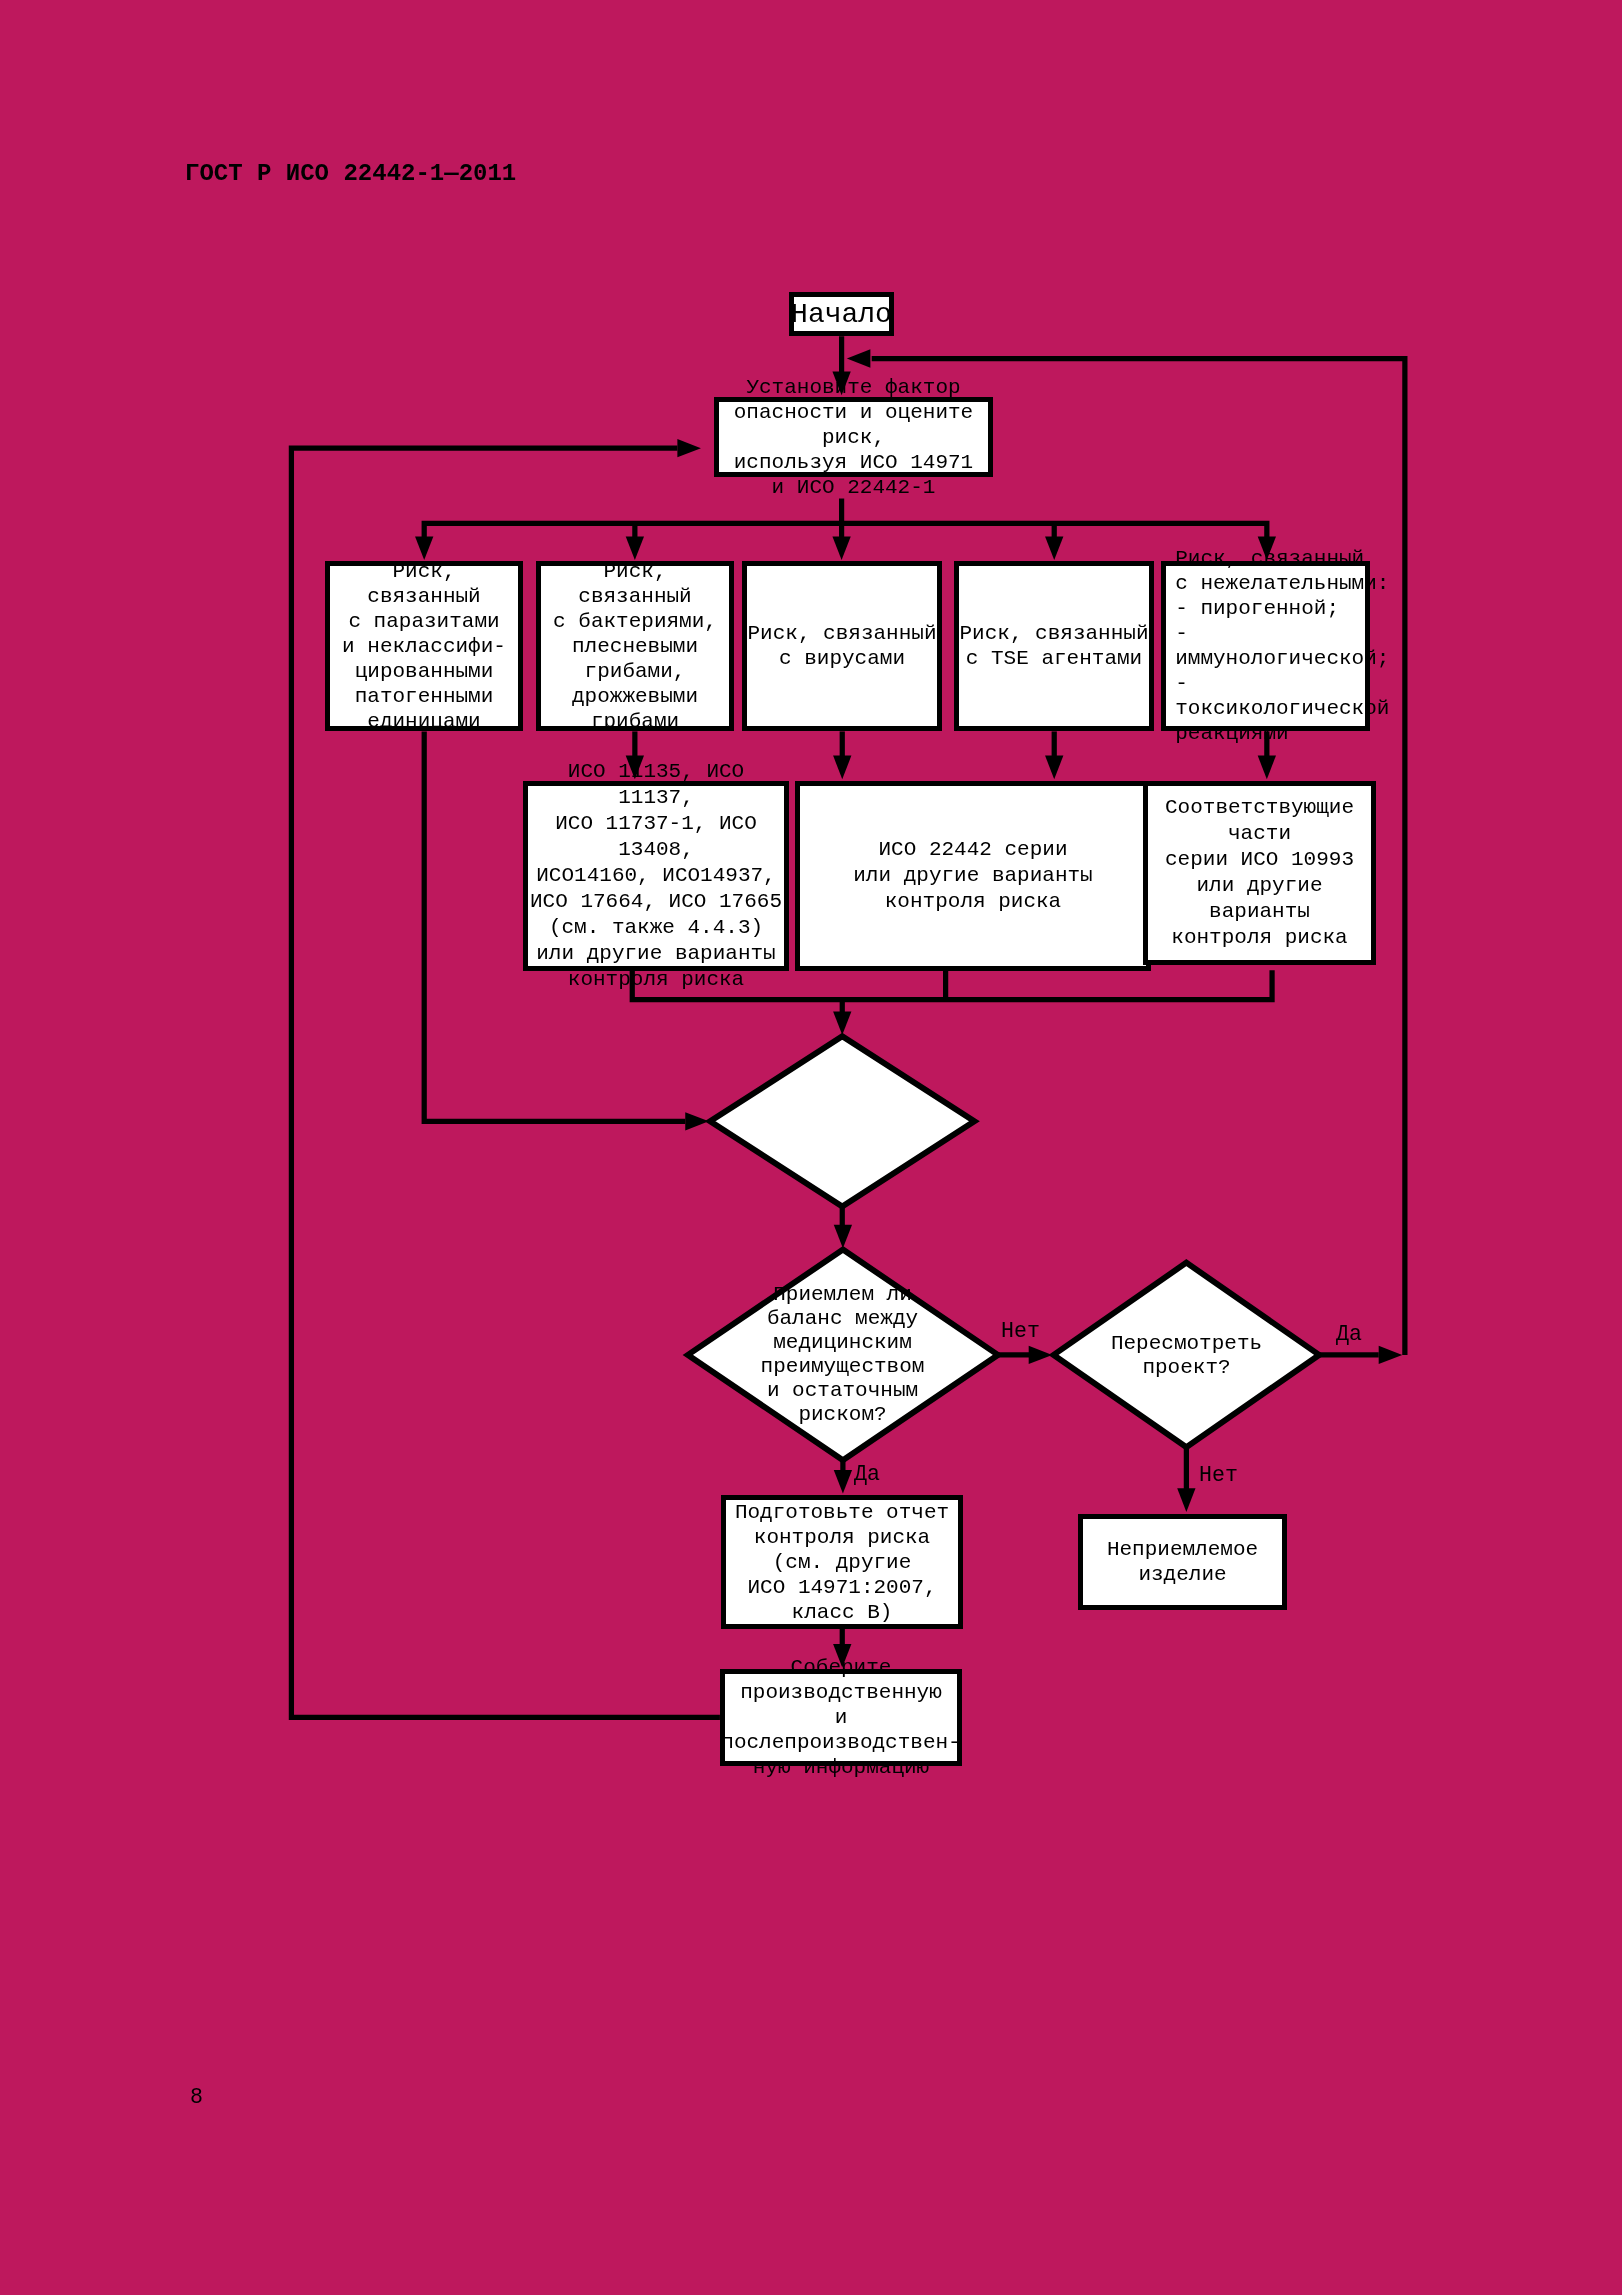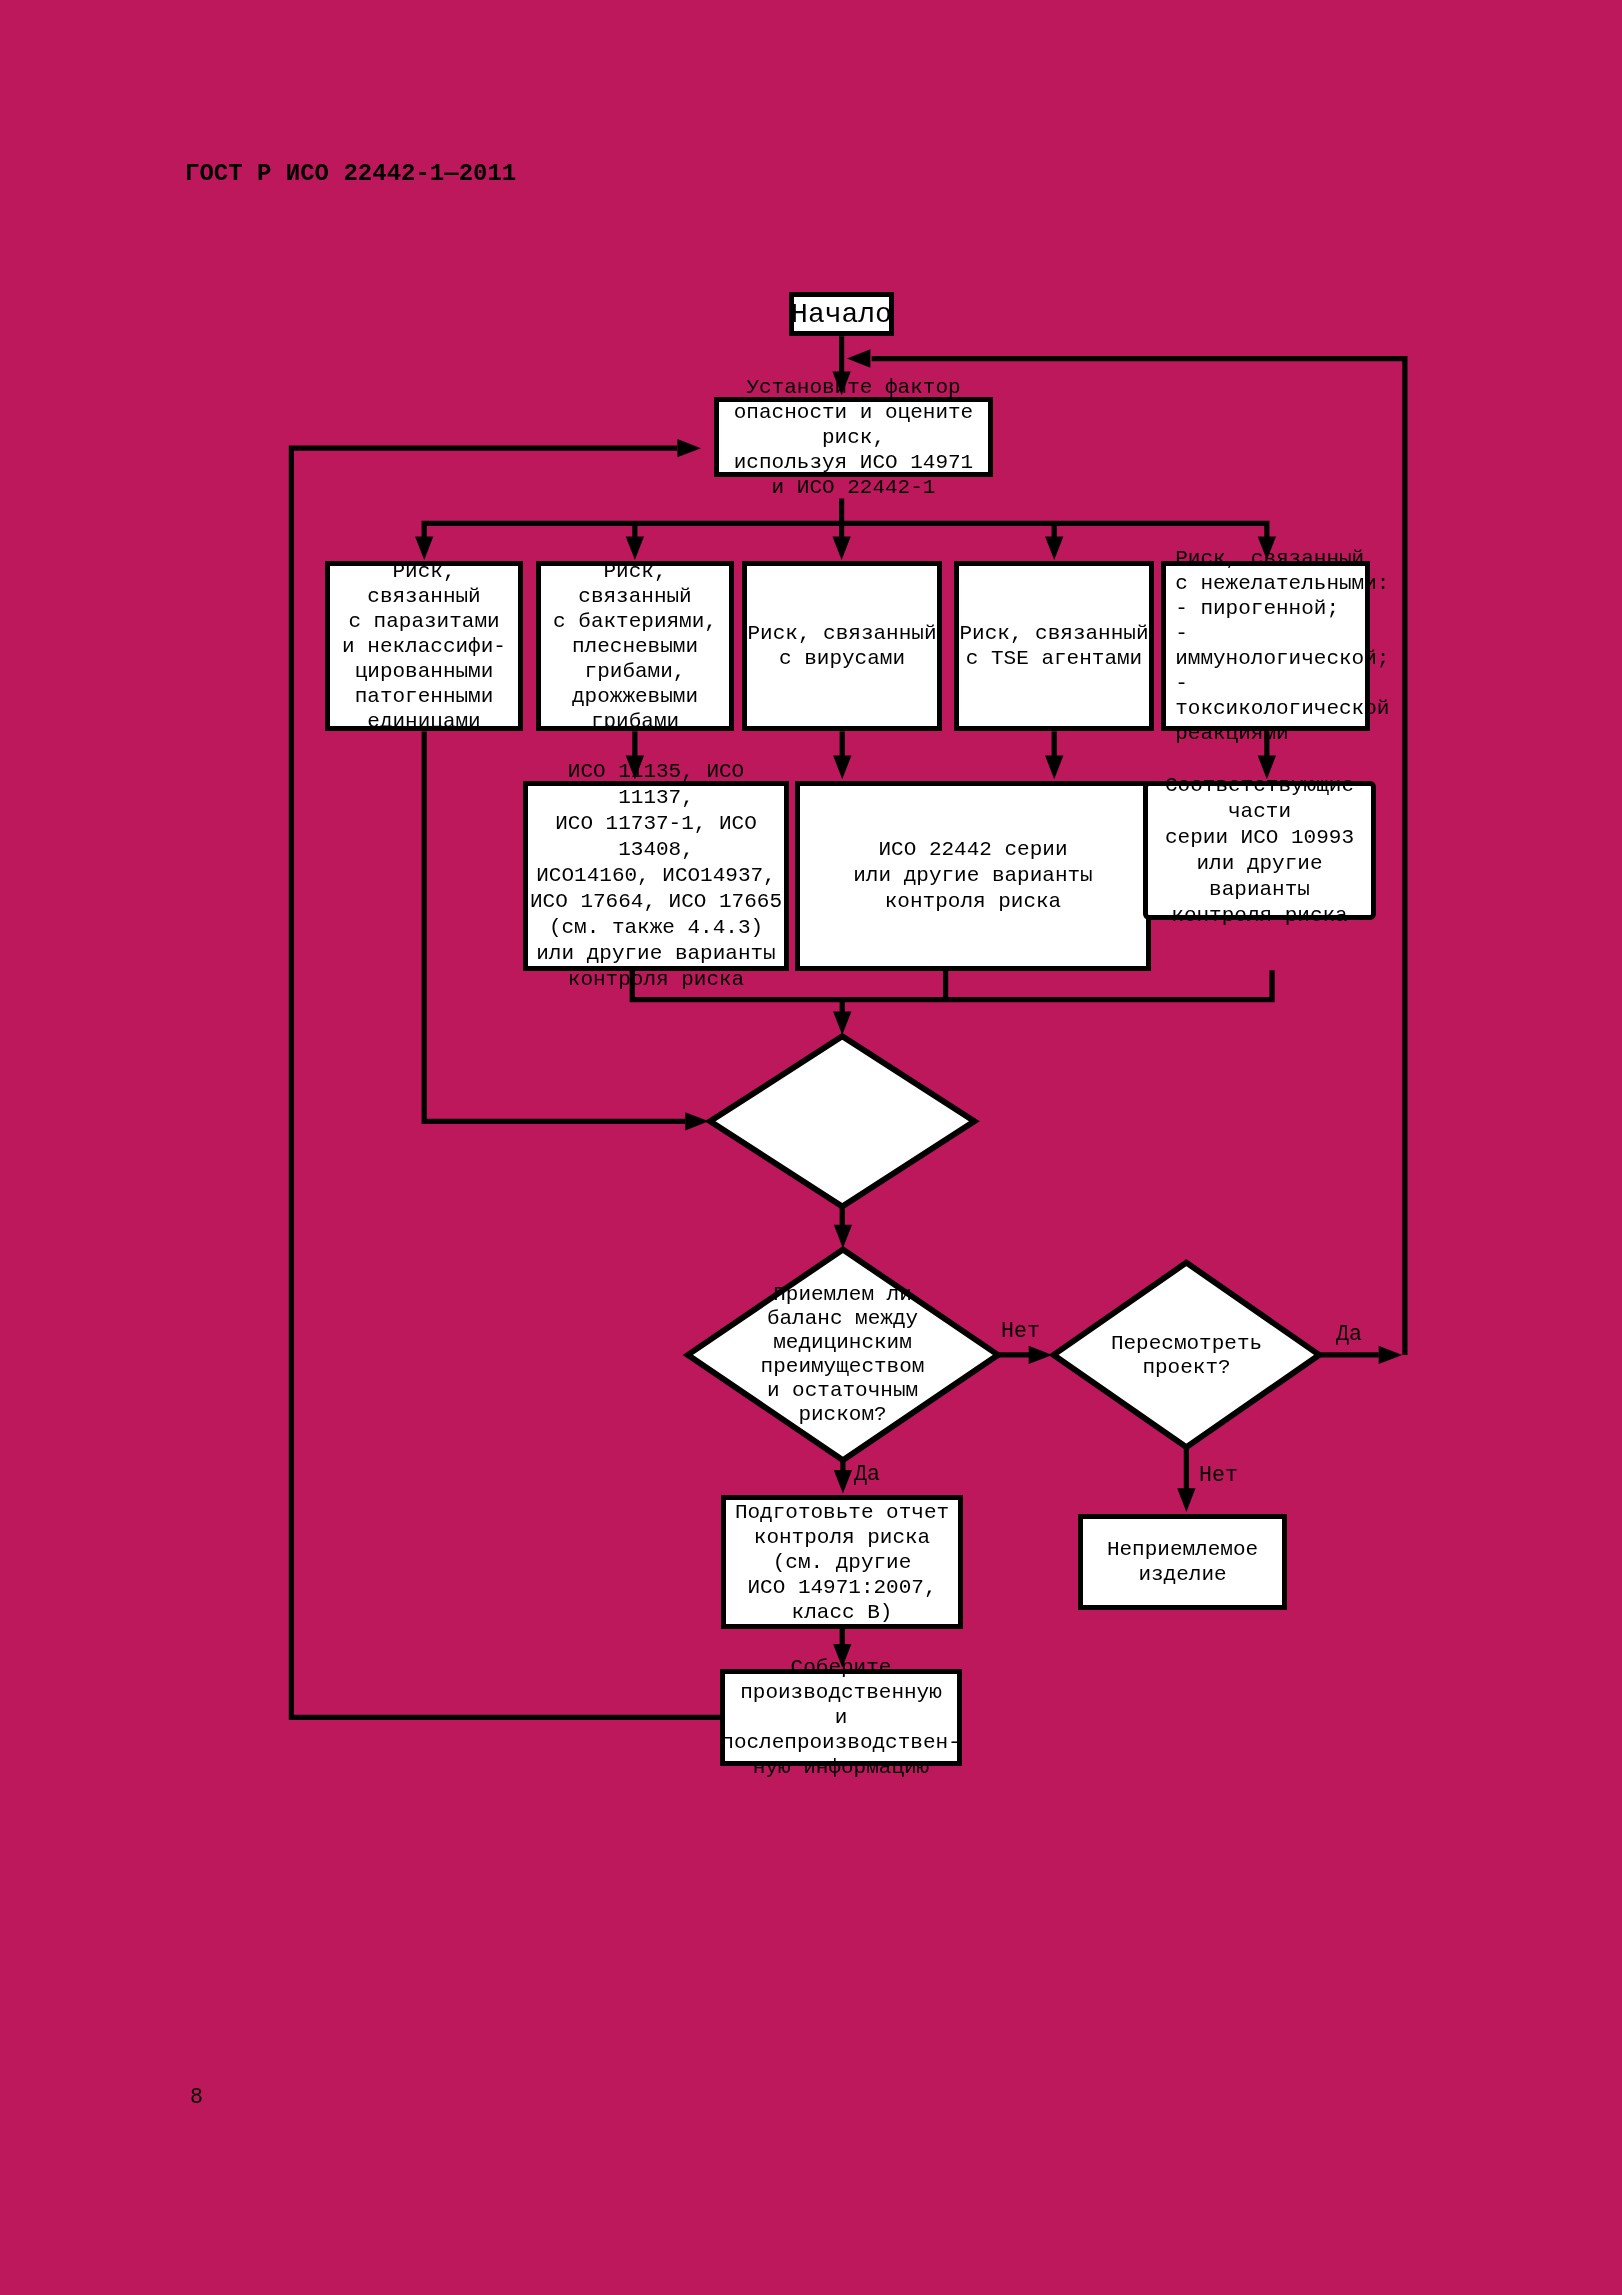--- a/index.html
+++ b/index.html
@@ -181,21 +181,21 @@
 ИСО14160, ИСО14937,
 ИСО 17664, ИСО 17665
 (см. также 4.4.3)
 или другие варианты
 контроля риска</div>
 
   <div class="node" style="left:795px; top:781px; width:356px; height:190px; line-height:26px;">ИСО 22442 серии
 или другие варианты
 контроля риска</div>
 
-  <div class="node" style="left:1143px; top:781px; width:233px; height:139px; line-height:26px;border-radius:6px;">Соответствующие
+  <div class="node" style="left:1143px; top:781px; width:233px; height:184px; line-height:26px;">Соответствующие
 части
 серии ИСО 10993
 или другие варианты
 контроля риска</div>
 
   <div class="node" style="left:721px; top:1495px; width:242px; height:134px;">Подготовьте отчет
 контроля риска
 (см. другие
 ИСО 14971:2007,
 класс В)</div>

